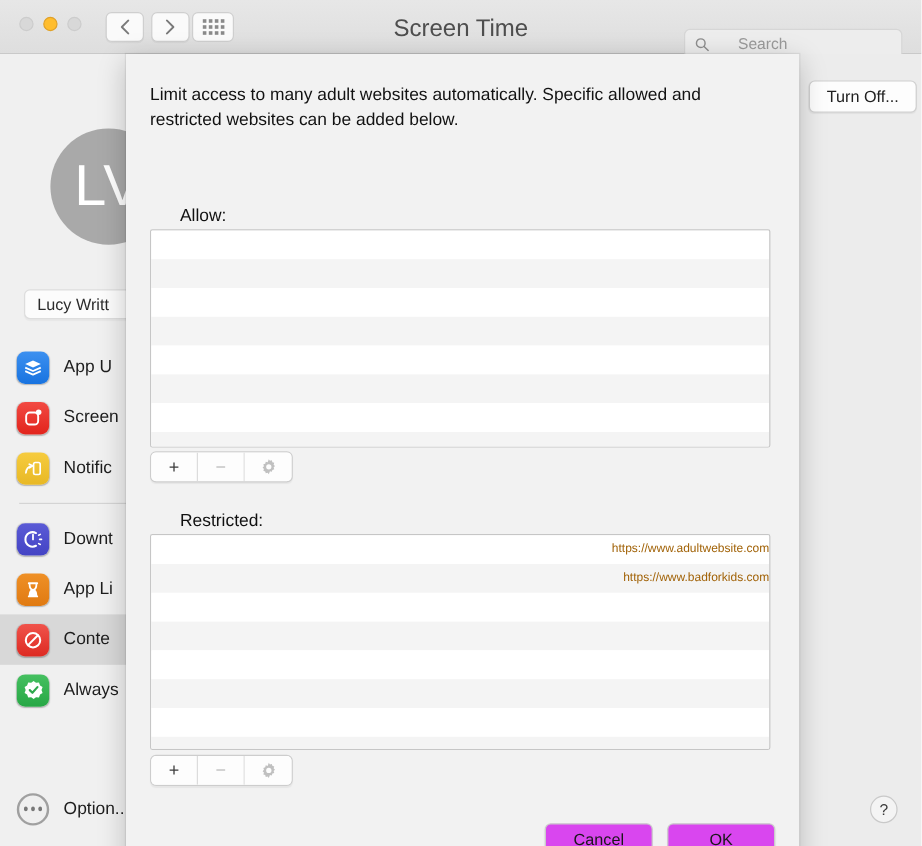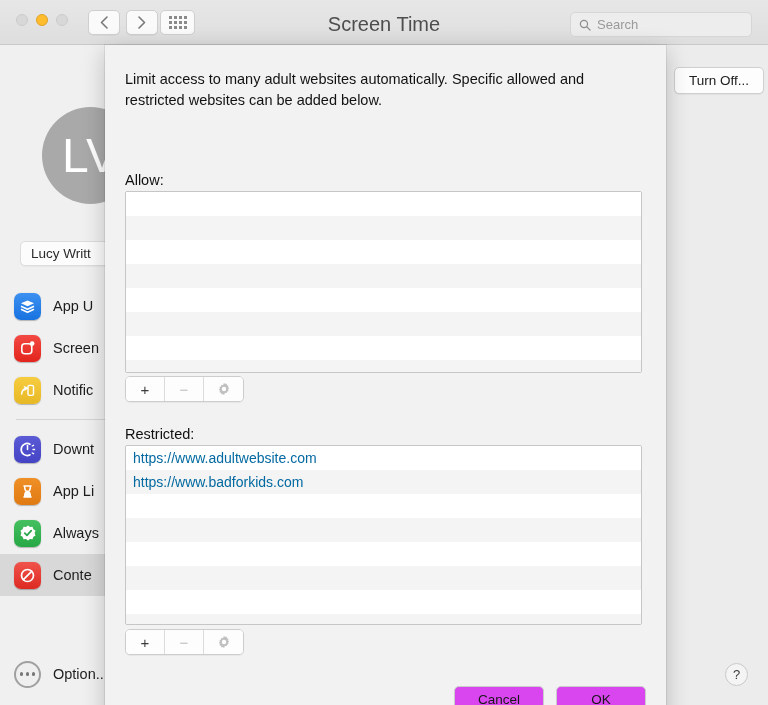--- a/index.html
+++ b/index.html
@@ -60,27 +60,27 @@
   }
   .griddots i { width: 3px; height: 3px; background: #8a8a8a; display: block; }
 
   .win-title {
     position: absolute; left: 0; top: 13px; width: 768px;
     text-align: center;
     font-size: 20px; color: #4e4e4e;
   }
 
   .searchbox {
-    position: absolute; right: 16px; top: 12px;
+    position: absolute; right: 16px; top: 24px;
     width: 182px; height: 25px;
     background: #ededed;
     border: 1px solid #d6d6d6;
     border-radius: 5px;
     display: flex; align-items: center; padding: 0 8px;
-    gap: 6px;
+    gap: 24px;
   }
   .searchbox .mag {
     width: 12px; height: 12px; flex: 0 0 auto;
     color: #8e8e8e;
   }
   .search-input {
     border: none; outline: none; background: transparent;
     font-family: inherit; font-size: 13px; color: #3a3a3a;
     width: 100%;
   }
@@ -187,41 +187,41 @@
     background: #f2f2f2;
     box-shadow: 0 6px 22px rgba(0,0,0,0.22), 0 0 0 1px rgba(0,0,0,0.07);
   }
   .sheet-desc {
     position: absolute; left: 20px; top: 24px;
     width: 508px;
     font-size: 14.5px; color: #121212; line-height: 1.45;
   }
   .field-label {
     position: absolute;
-    font-size: 14.5px; color: #111111;
+    font-size: 14.5px; color: #111111; margin-left: 25px;
   }
   .lbl-allow      { left: 20px; top: 127px; }
   .lbl-restricted { left: 20px; top: 381px; }
 
   .listbox {
     position: absolute; left: 20px;
     width: 517px;
     background: #ffffff;
     border: 1px solid #c6c6c6;
     border-radius: 2px;
     overflow: hidden;
   }
   .lb-allow      { top: 146px; height: 182px; }
   .lb-restricted { top: 400px; height: 180px; }
 
   .lrow {
     height: 24px; line-height: 24px;
     padding-left: 7px;
-    font-size: 14px; color: #0369a1;
-    white-space: nowrap; overflow: hidden;
+    font-size: 10px; color: #a16207;
+    white-space: nowrap; overflow: hidden; text-align: right;
   }
   .lrow.odd { background: #ffffff; }
   .lrow.even { background: #f4f4f4; }
 
   .segbar {
     position: absolute; left: 20px;
     display: flex;
     border: 1px solid #cdcdcd; border-radius: 5px;
     overflow: hidden; background: #fdfdfd;
     box-shadow: 0 1px 1px rgba(0,0,0,0.05);
@@ -367,38 +367,38 @@
         <span class="sideicon ic-applimits">
           <svg width="17" height="17" viewBox="0 0 17 17">
             <path d="M5 3 H12 M5 14 H12" stroke="#fff" stroke-width="1.6" stroke-linecap="round"></path>
             <path d="M5.6 3 Q5.6 8.5 8.5 8.5 Q11.4 8.5 11.4 3" stroke="#fff" stroke-width="1.5" fill="none"></path>
             <path d="M5.6 14 Q5.6 8.5 8.5 8.5 Q11.4 8.5 11.4 14" stroke="#fff" stroke-width="1.5" fill="#fff"></path>
           </svg>
         </span>
         <span class="side-label">App Li</span>
       </div>
 
+      <div class="side-item selected">
+        <span class="sideicon ic-content">
+          <svg width="17" height="17" viewBox="0 0 17 17">
+            <circle cx="8.5" cy="8.5" r="6" stroke="#fff" stroke-width="1.7" fill="none"></circle>
+            <line x1="4.4" y1="12.6" x2="12.6" y2="4.4" stroke="#fff" stroke-width="1.7" stroke-linecap="round"></line>
+          </svg>
+        </span>
+        <span class="side-label">Conte</span>
+      </div>
+
       <div class="side-item">
         <span class="sideicon ic-always">
           <svg width="18" height="18" viewBox="0 0 18 18">
             <path d="M9 1.5 L11 3 L13.5 2.8 L14.4 5.2 L16.5 6.6 L15.6 9 L16.5 11.4 L14.4 12.8 L13.5 15.2 L11 15 L9 16.5 L7 15 L4.5 15.2 L3.6 12.8 L1.5 11.4 L2.4 9 L1.5 6.6 L3.6 5.2 L4.5 2.8 L7 3 Z" fill="#fff"></path>
             <path d="M5.8 9.1 L8 11.3 L12.2 6.6" stroke="#2ea84c" stroke-width="1.8" fill="none" stroke-linecap="round" stroke-linejoin="round"></path>
           </svg>
         </span>
         <span class="side-label">Always</span>
-      </div>
-
-      <div class="side-item selected">
-        <span class="sideicon ic-content">
-          <svg width="17" height="17" viewBox="0 0 17 17">
-            <circle cx="8.5" cy="8.5" r="6" stroke="#fff" stroke-width="1.7" fill="none"></circle>
-            <line x1="4.4" y1="12.6" x2="12.6" y2="4.4" stroke="#fff" stroke-width="1.7" stroke-linecap="round"></line>
-          </svg>
-        </span>
-        <span class="side-label">Conte</span>
       </div>
     </div>
 
     <div class="options-row">
       <span class="opt-circle">
         <i></i>
           <i></i>
           <i></i>
       </span>
       <span class="side-label">Option...</span>

